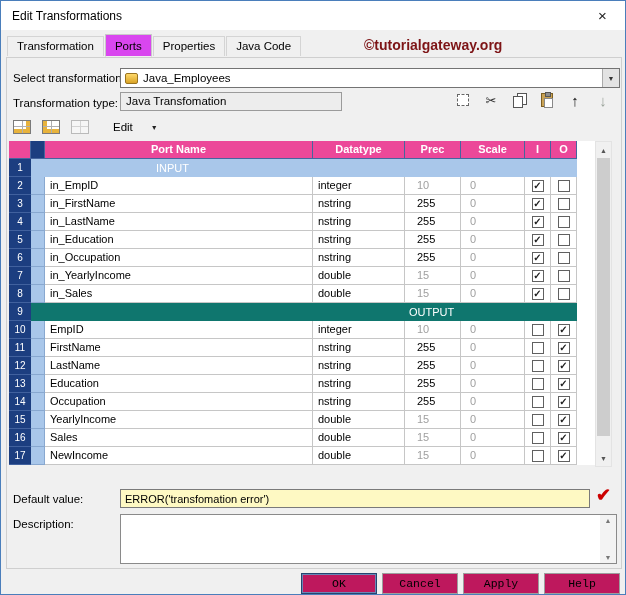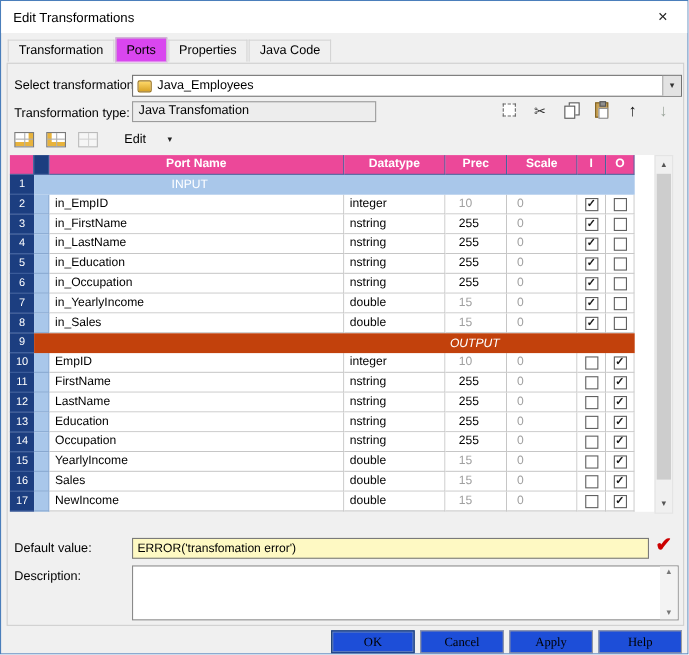--- a/index.html
+++ b/index.html
@@ -86,21 +86,21 @@
   .c-chk{width:26px;flex:none;display:flex;align-items:center;justify-content:center;padding:0;}
   .c-fill{flex:1;background:#fff;border:none;}
   .dim{color:#a0a0a0;}
   .cb{width:12px;height:12px;border:1px solid #606060;background:#fff;display:flex;align-items:center;
       justify-content:center;font-size:10px;line-height:1;color:#1a1a1a;font-weight:bold;}
   .thead .cell{background:#ec4899;color:#fff;font-weight:bold;text-align:center;padding:0;
                border-right:1px solid #46659e;border-bottom:1px solid #46659e;}
   .thead .c-fill{background:#fff;border:none;}
   .c-section{position:relative;width:546px;flex:none;border-bottom:none;}
   .sec-in{background:#a9c7ea;}
-  .sec-out{background:#c2410c;font-style:italic;}
+  .sec-out{background:#0f766e;}
   .sec-label{position:absolute;top:0;line-height:18px;color:#fff;font-size:11px;}
   .sec-in .sec-label{left:125px;}
   .sec-out .sec-label{left:378px;}
 
   
   .vscroll{position:absolute;left:588px;top:83px;width:17px;height:326px;background:#f0f0f0;
            border:1px solid #e3e3e3;display:flex;flex-direction:column;align-items:center;}
   .sarrow{height:16px;width:100%;display:flex;align-items:center;justify-content:center;
           font-size:7px;color:#555;flex:none;}
   .sthumb{width:13px;height:278px;background:#cdcdcd;flex:none;}
@@ -114,34 +114,35 @@
 
   
   .desc-box{position:absolute;left:113px;top:456px;width:497px;height:50px;background:#fff;border:1px solid #8a8a8a;}
   .desc-scroll{position:absolute;right:0;top:0;bottom:0;width:16px;background:#f3f3f3;display:flex;
                flex-direction:column;justify-content:space-between;align-items:center;padding:2px 0;}
   .dsarrow{font-size:7px;color:#777;line-height:1;}
 
   
   .btnrow{position:absolute;left:0;top:572px;width:100%;display:flex;justify-content:flex-end;
           gap:5px;padding-right:5px;}
-  .btn{width:76px;height:21px;background:#1d4ed8;border:1px solid #9d9d9d;font-family:Liberation Serif, serif;
+  .btn{width:76px;height:21px;background:#be185d;border:1px solid #9d9d9d;font-family:Liberation Mono, monospace;
        font-size:11.5px;display:flex;align-items:center;justify-content:center;padding:0;}
   .btn-ok{border:1px solid #24456f;box-shadow:inset 0 0 0 1px #6c86b5;}
 </style>
 </head>
 <body>
 
 <div class="dialog">
 
   <div class="titlebar">
     <span class="title">Edit Transformations</span>
     <span class="close-btn">×</span>
   </div>
 
+  <div class="watermark">©tutorialgateway.org</div>
 
   <div class="tabs">
     <div class="tab">Transformation</div>
     <div class="tab active">Ports</div>
     <div class="tab">Properties</div>
     <div class="tab">Java Code</div>
   </div>
 
   <div class="panel">
 

